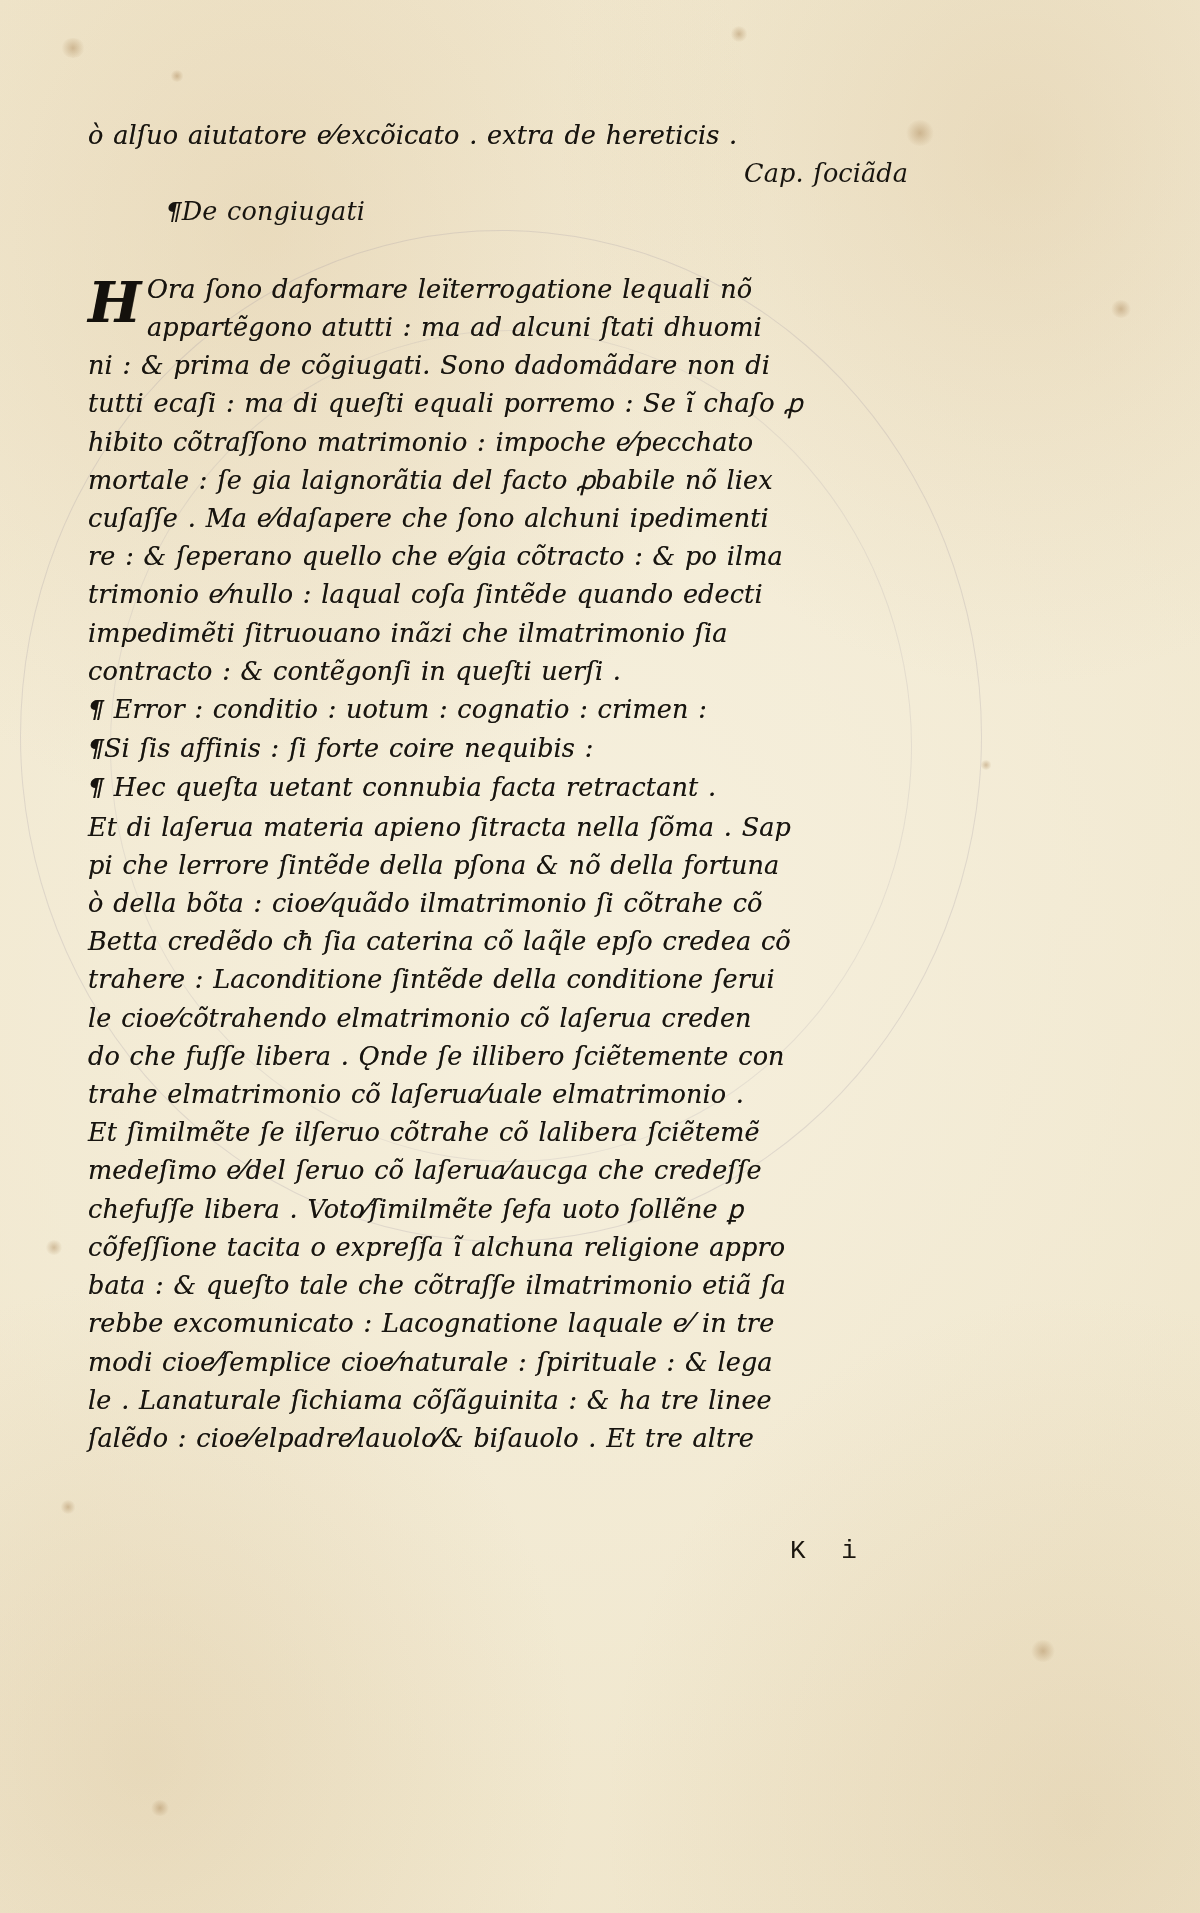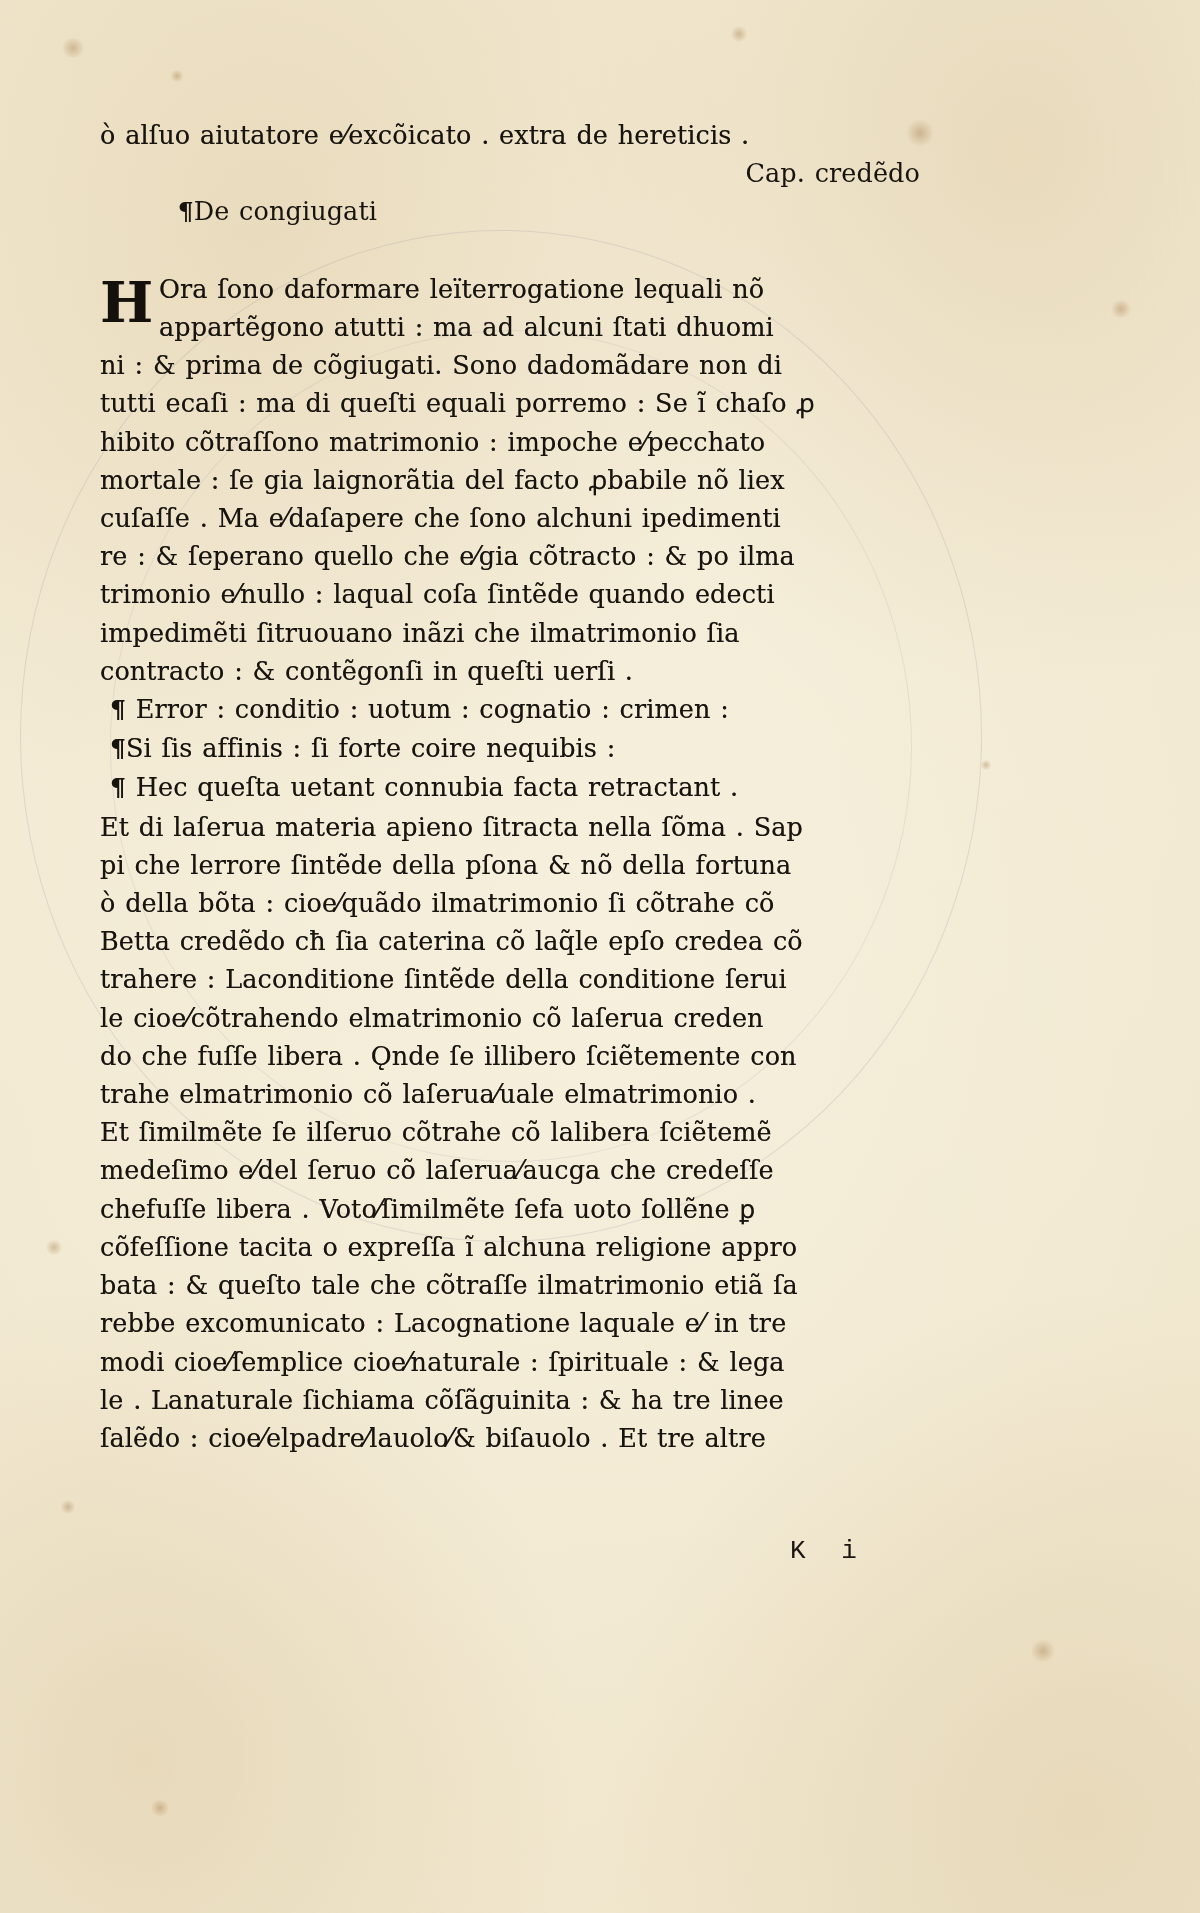--- a/index.html
+++ b/index.html
@@ -33,29 +33,30 @@
   
   .spot {
     position: absolute;
     border-radius: 50%;
     pointer-events: none;
     background: radial-gradient(circle, rgba(160,120,70,0.40), rgba(160,120,70,0) 70%);
   }
 
   .text-block {
     position: absolute;
-    left: 100px;
+    left: 88px;
     top: 116px;
     width: 820px;
     font-family: "DejaVu Serif", "Liberation Serif", serif;
     color: #17140f;
     font-size: 25.5px;
     line-height: 38.2px;
     letter-spacing: 0.1px;
     word-spacing: 1.5px;
+    font-style: italic;
   }
   .line {
     white-space: pre;
     display: block;
     text-shadow: 0 0 0.6px rgba(20,16,10,0.55);
   }
   .heading-row {
     display: flex;
     justify-content: space-between;
     white-space: pre;
@@ -80,21 +81,21 @@
   }
   .signature {
     position: absolute;
     left: 790px;
     top: 1536px;
     font-family: Liberation Mono, monospace;
     font-size: 26px;
     letter-spacing: 10px;
     color: #1a160f;
   }
-  .verse { margin-left: 10px; }
+  .verse { margin-left: 0; }
 </style>
 </head>
 <body>
 
 <div id="page">
 
   <div class="watermark wm1"></div>
   <div class="watermark wm2"></div>
 
   <div class="spot" style="left:60px;  top:38px;  width:26px; height:20px;"></div>
@@ -109,21 +110,21 @@
   <div class="spot" style="left:45px;  top:1240px;width:18px; height:15px;"></div>
 
   <div class="text-block">
 
     <div class="line">ò alſuo aiutatore e⁄excõicato . extra de hereticis .</div>
 
     <div class="heading-row">
       <span>
         <span class="pilcrow">¶</span><span>De congiugati</span>
       </span>
-      <span>Cap. credẽdo</span>
+      <span>Cap. ſociãda</span>
     </div>
 
     <div class="initial-wrap">
       <span class="dropcap">H</span>
       <span class="line">Ora ſono daformare leïterrogatione lequali nõ</span>
       <span class="line">appartẽgono atutti : ma ad alcuni ſtati dhuomi</span>
       <span class="line">ni : &amp; prima de cõgiugati. Sono dadomãdare non di</span>
       <span class="line">tutti ecaſi : ma di queſti equali porremo : Se ĩ chaſo ꝓ</span>
       <span class="line">hibito cõtraſſono matrimonio : impoche e⁄pecchato</span>
       <span class="line">mortale : ſe gia laignorãtia del facto ꝓbabile nõ liex</span>

